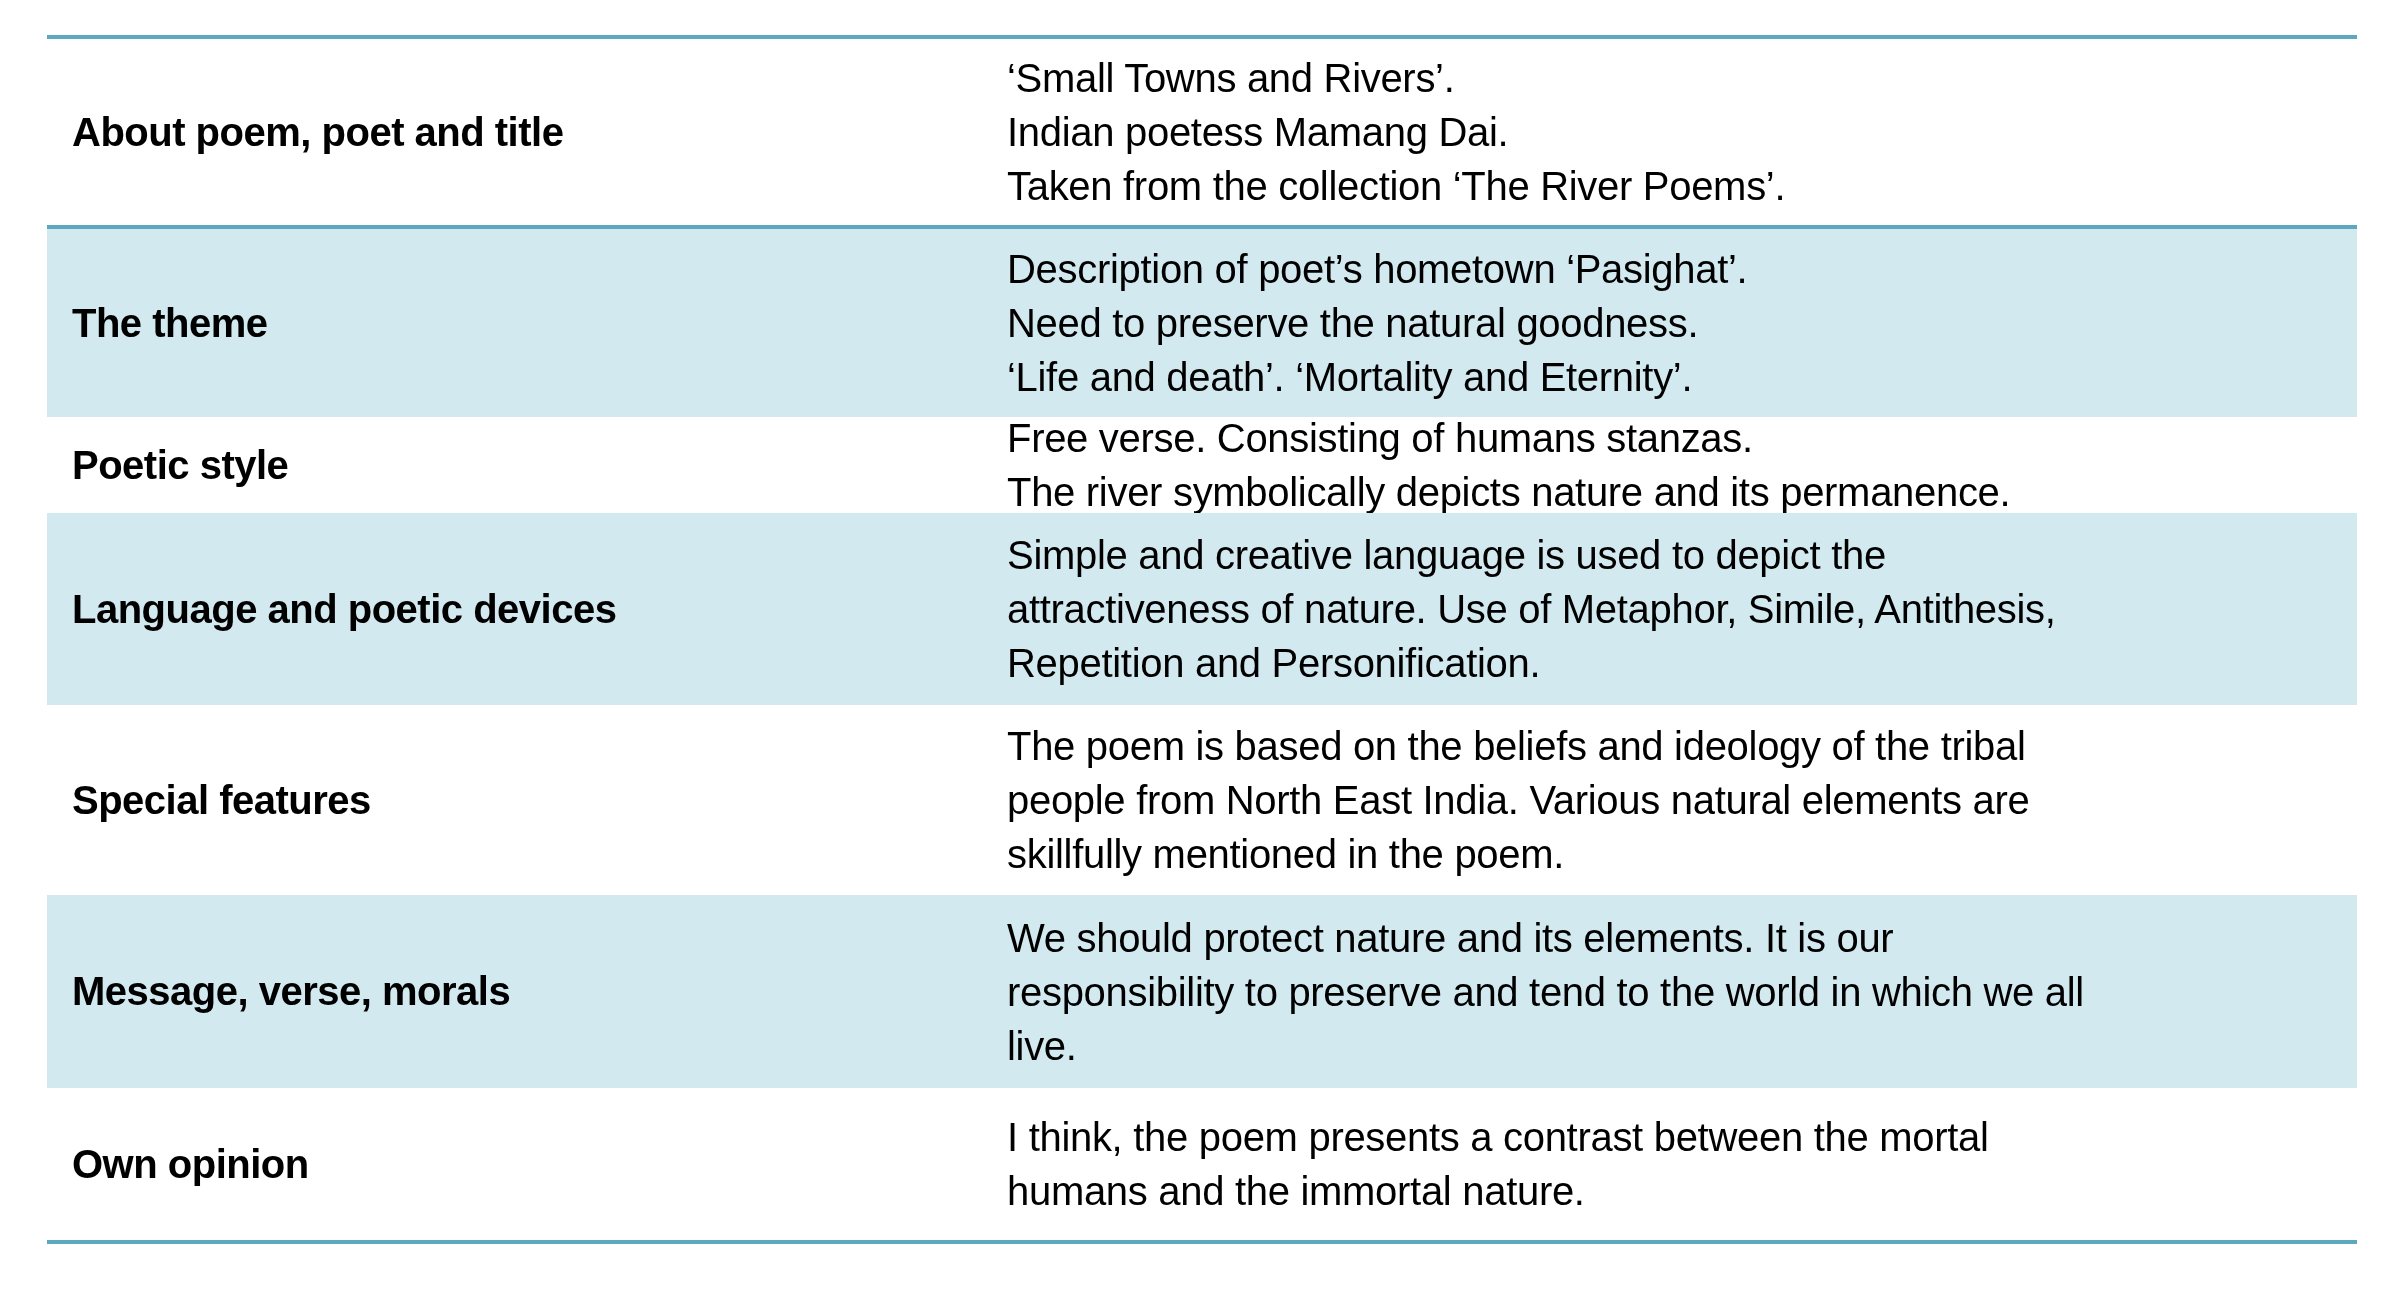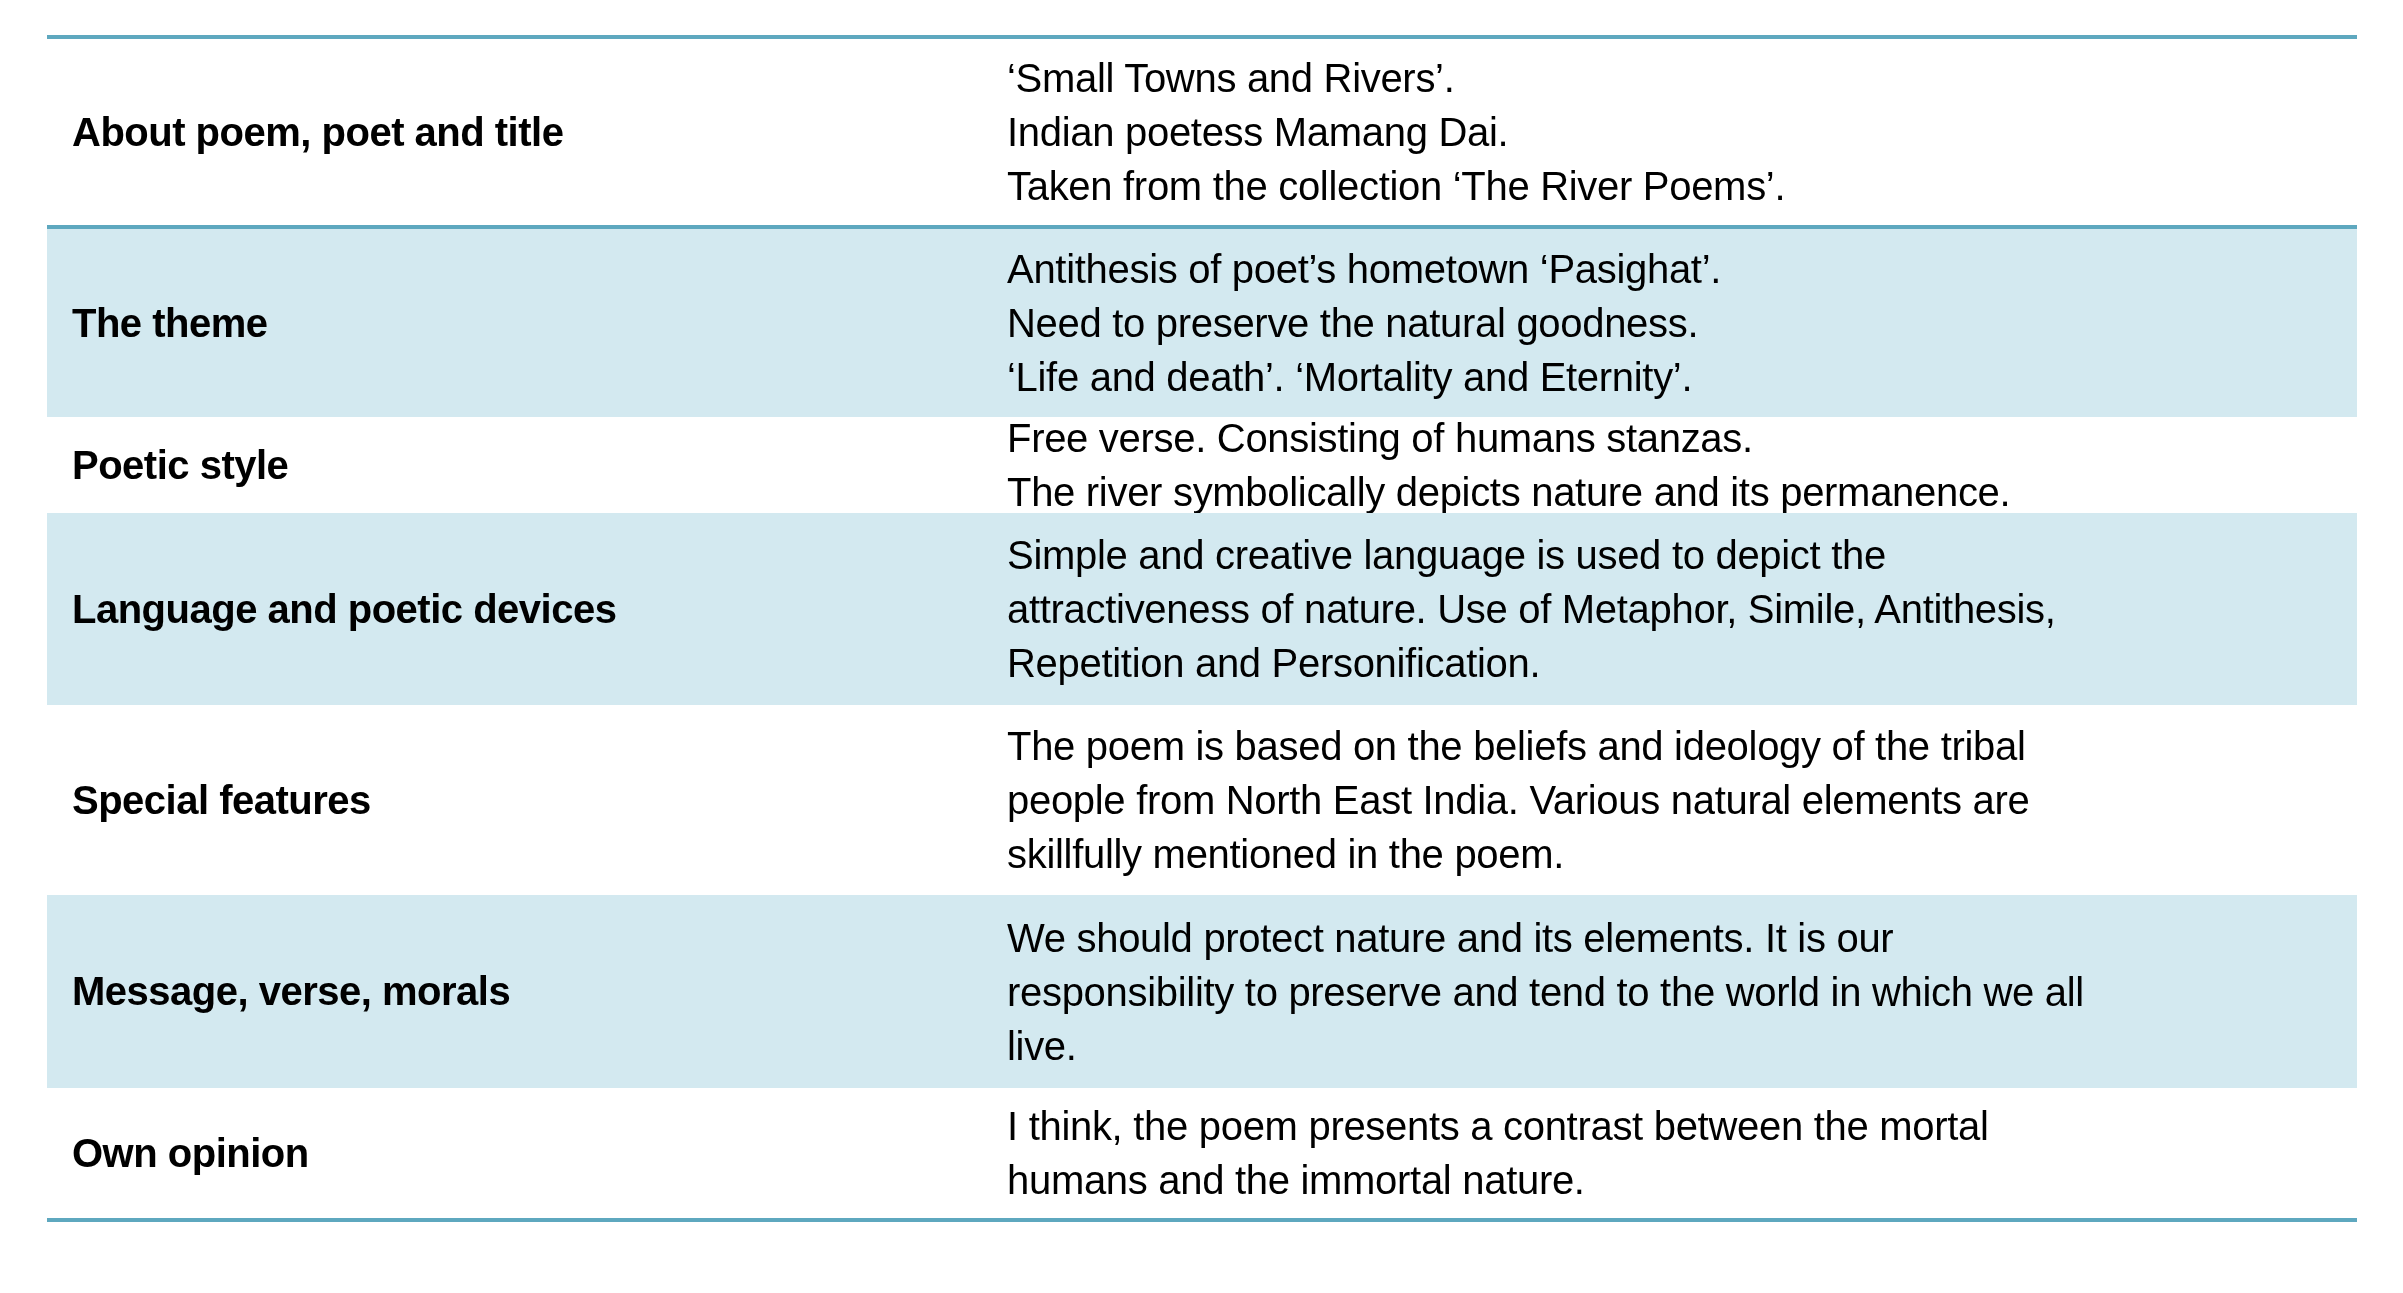--- a/index.html
+++ b/index.html
@@ -27,21 +27,21 @@
       <span class="line">‘Small Towns and Rivers’.</span>
       <span class="line">Indian poetess Mamang Dai.</span>
       <span class="line">Taken from the collection ‘The River Poems’.</span>
     </div>
   </div>
   <div class="rule"></div>
 
   <div class="row alt" style="height:188px">
     <div class="label">The theme</div>
     <div class="value">
-      <span class="line">Antithesis of poet’s hometown ‘Pasighat’.</span>
+      <span class="line">Description of poet’s hometown ‘Pasighat’.</span>
       <span class="line">Need to preserve the natural goodness.</span>
       <span class="line">‘Life and death’. ‘Mortality and Eternity’.</span>
     </div>
   </div>
 
   <div class="row" style="height:96px">
     <div class="label">Poetic style</div>
     <div class="value">
       <span class="line">Free verse. Consisting of humans stanzas.</span>
       <span class="line">The river symbolically depicts nature and its permanence.</span>
@@ -68,21 +68,21 @@
 
   <div class="row alt" style="height:193px">
     <div class="label">Message, verse, morals</div>
     <div class="value">
       <span class="line">We should protect nature and its elements. It is our</span>
       <span class="line">responsibility to preserve and tend to the world in which we all</span>
       <span class="line">live.</span>
     </div>
   </div>
 
-  <div class="row" style="height:130px">
+  <div class="row" style="height:152px">
     <div class="label">Own opinion</div>
     <div class="value">
       <span class="line">I think, the poem presents a contrast between the mortal</span>
       <span class="line">humans and the immortal nature.</span>
     </div>
   </div>
   <div class="rule"></div>
 </div>
 
 </body></html>

